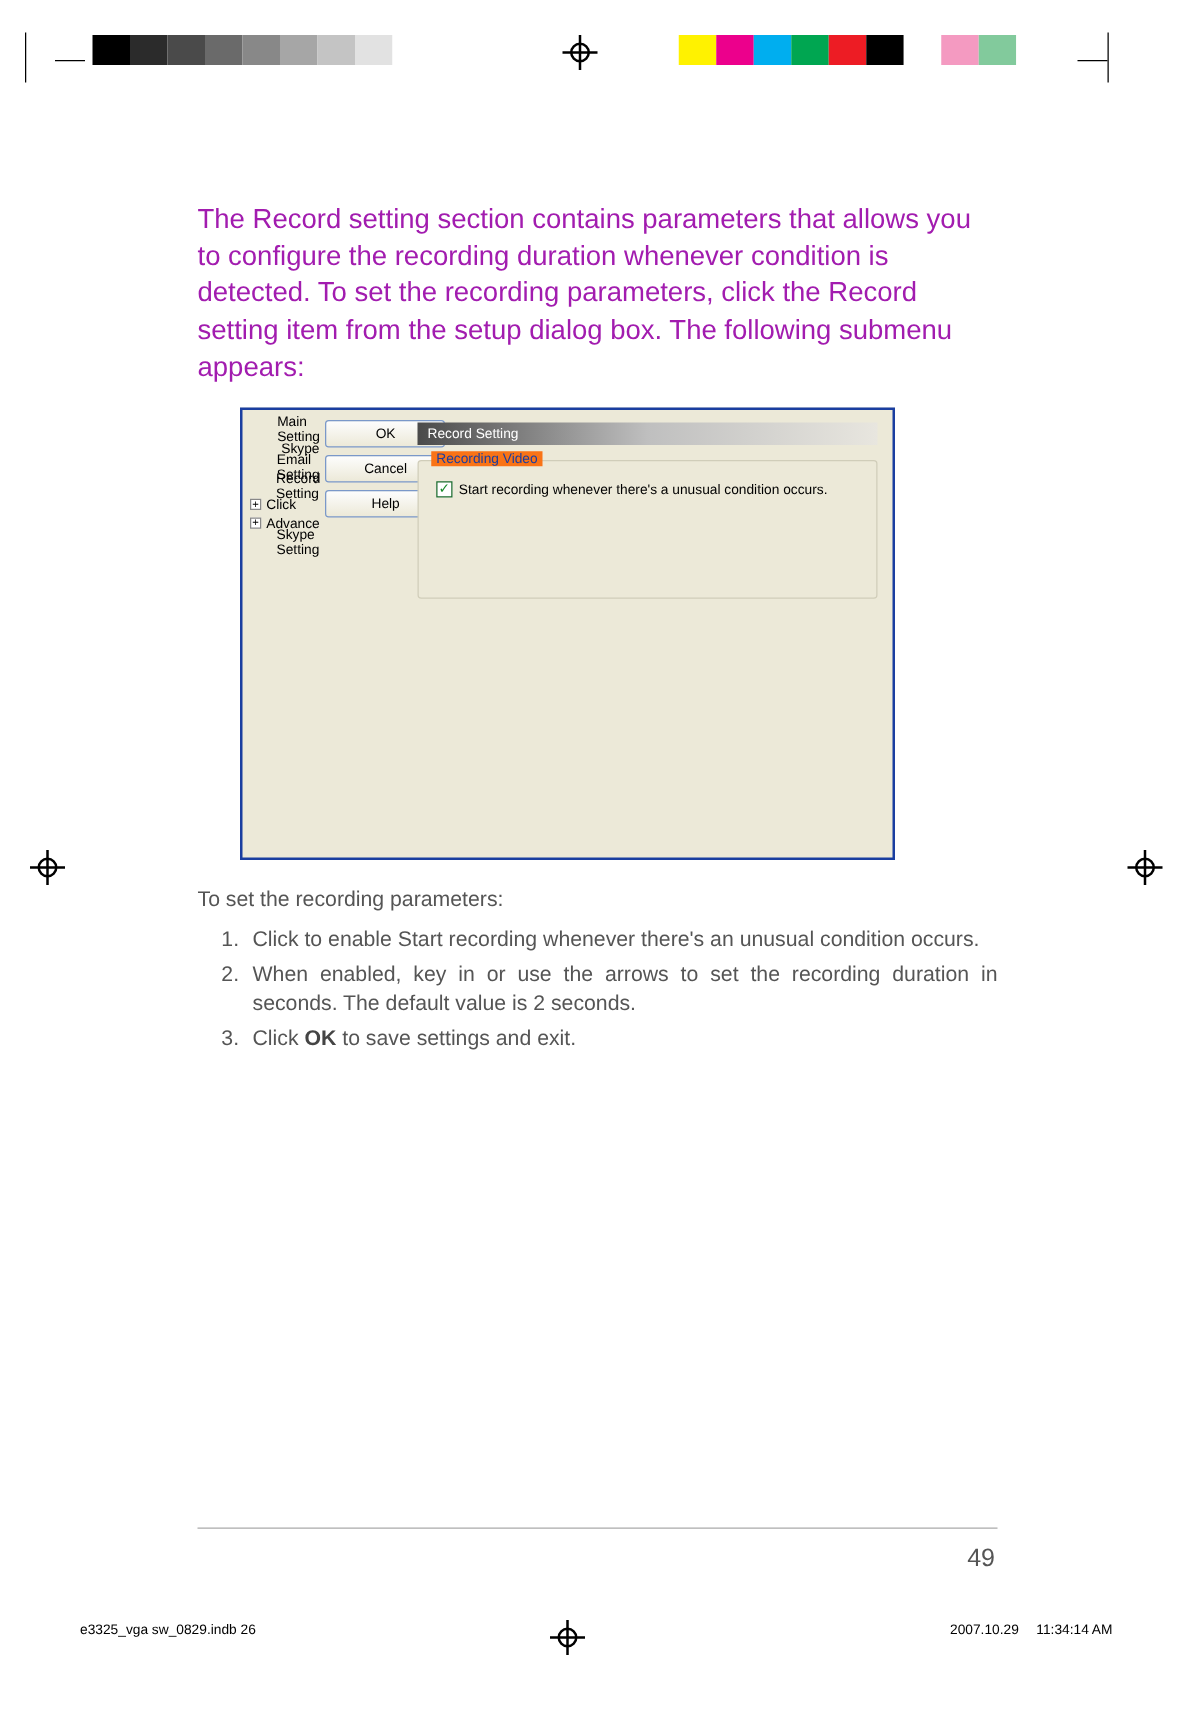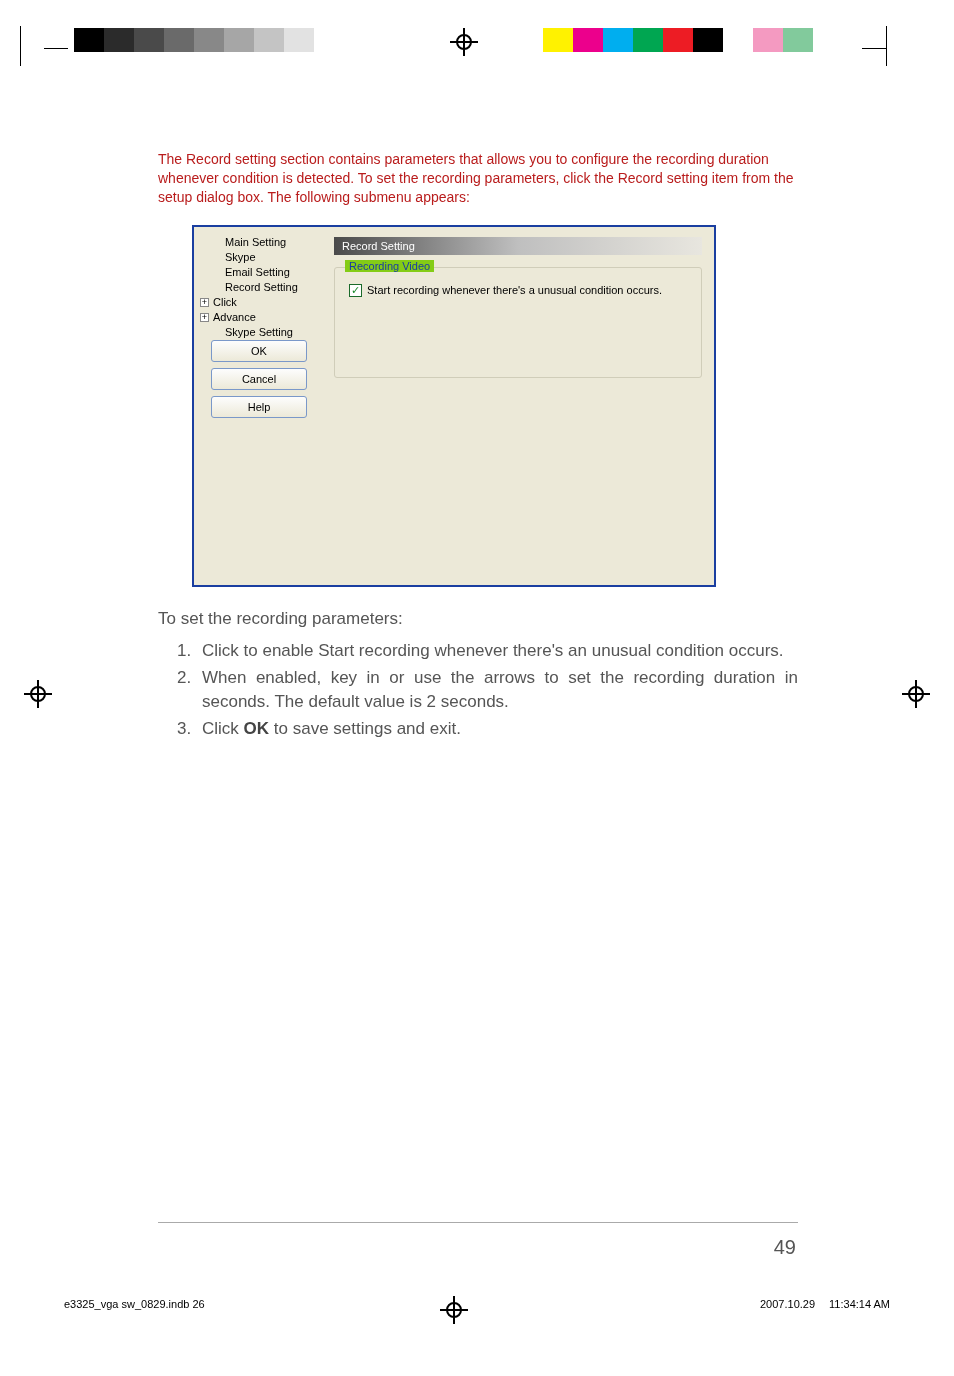--- a/index.html
+++ b/index.html
@@ -58,23 +58,24 @@
     position: absolute;
     left: 158px;
     top: 150px;
     width: 640px;
   }
 
   .sec-num  { font-size: 22px; color: #555; display:inline-block; width:140px; font-weight:400; }
   .sec-title{ font-size: 22px; color: #555; display:inline-block; font-weight:400; }
 
   .intro {
-    font-size: 14px;
+    margin-top: 10px;
+    font-size: 22px;
     line-height: 1.35;
-    color: #b91c1c;
+    color: #a21caf;
   }
 
   
   .win {
     margin-top: 18px;
     margin-left: 34px;
     width: 524px;
     border: 2px solid #1a3ea0;
     background: #ece9d8;
     font-family: Tahoma, Arial, sans-serif;
@@ -110,22 +111,21 @@
     text-align: center;
     font-family: Arial, sans-serif;
   }
 
   .win-body { display: flex; min-height: 358px; }
 
   .sidebar {
     width: 128px;
     padding: 8px 4px 10px 6px;
     display:flex;
-    flex-direction:column;
-    justify-content:flex-start;
+    justify-content:space-between;
   }
   .tree { color:#000; }
   .tree .node { display:flex; align-items:center; height:15px; }
   .tree .exp  {
     width:9px; height:9px; border:1px solid #888; margin-right:4px;
     font-size:9px; line-height:7px; text-align:center;
     color:#000; background:#fff;
   }
   .tree .exp.none { border:none; background:transparent; }
   .tree .indent-1 { padding-left: 12px; }
@@ -159,21 +159,21 @@
     margin-top: 12px;
     border: 1px solid #d0cdb9;
     border-radius: 3px;
     padding: 16px 14px 70px 14px;
     position: relative;
     background: #ece9d8;
   }
   .groupbox .legend {
     position: absolute;
     top: -8px; left: 10px;
-    background: #84cc16;
+    background: #f97316;
     padding: 0 4px;
     color: #1a3ea0;
     font-size: 11px;
   }
   .chk-row { display:flex; align-items:center; gap:5px; margin-bottom:10px; }
   .chk {
     width:13px; height:13px; border:1px solid #1a6a2a; background:#fff;
     color:#1a8a2a; font-size:11px; line-height:11px; text-align:center;
   }
   .dur-row { display:flex; align-items:center; gap:14px; padding-left: 20px;}

